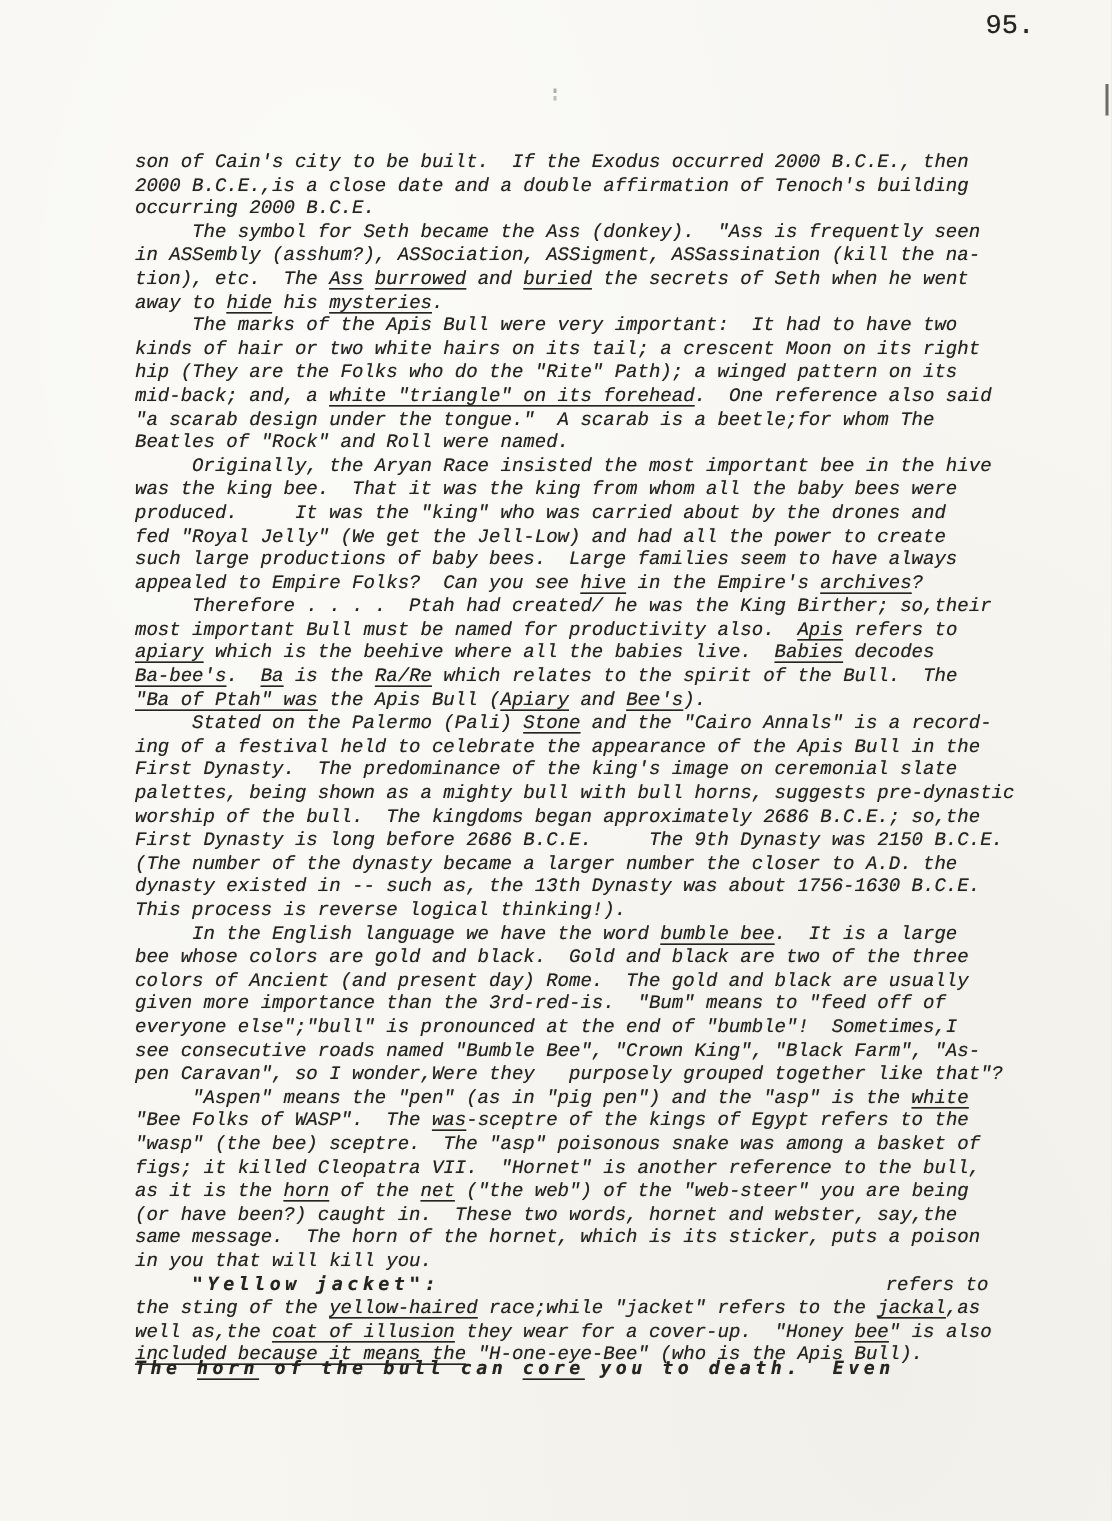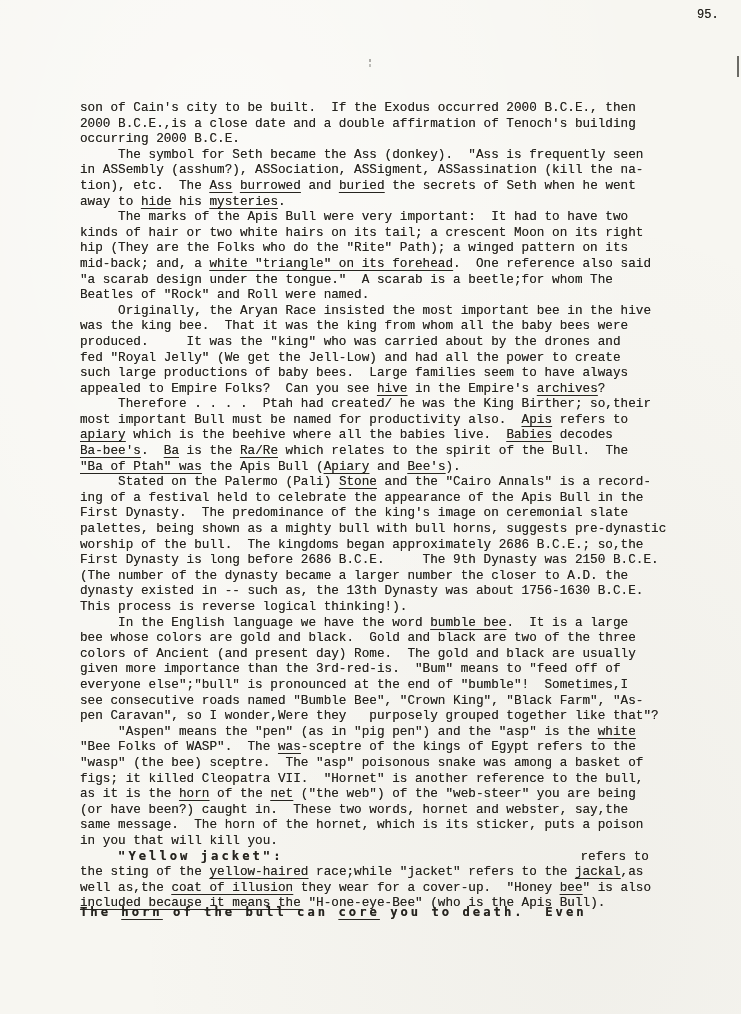--- a/index.html
+++ b/index.html
@@ -12,31 +12,32 @@
     position:relative;
     width:741px;height:1014px;
     background:#f7f6f1;
     background-image:
       radial-gradient(ellipse at 30% 20%, rgba(255,255,255,0.5), rgba(0,0,0,0) 60%),
       radial-gradient(ellipse at 80% 90%, rgba(120,115,100,0.05), rgba(0,0,0,0) 55%);
     overflow:hidden;
     color:#26241f;
   }
   .pagenum{
-    position:absolute;left:697px;top:8px;
-    font-size:12px;
+    position:absolute;left:657px;top:8px;
+    font-size:18px;
     color:#26241f;
     text-shadow:0 0 0.5px rgba(38,36,31,0.65);
     text-align:center;
   }
   .text{
-    position:absolute;left:80px;top:100px;
+    position:absolute;left:90px;top:100px;
     font-size:12.7px;line-height:15.6px;
     white-space:pre;
     text-shadow:0 0 0.5px rgba(38,36,31,0.6);
+    font-style:italic;
   }
   .line{height:15.6px;}
   .line:last-child{margin-top:-6px;}
   .u{
     text-decoration:underline;
     text-decoration-thickness:1.2px;
     text-underline-offset:2.5px;
   }
   .alt{
     font-family:"DejaVu Sans Mono", monospace;

